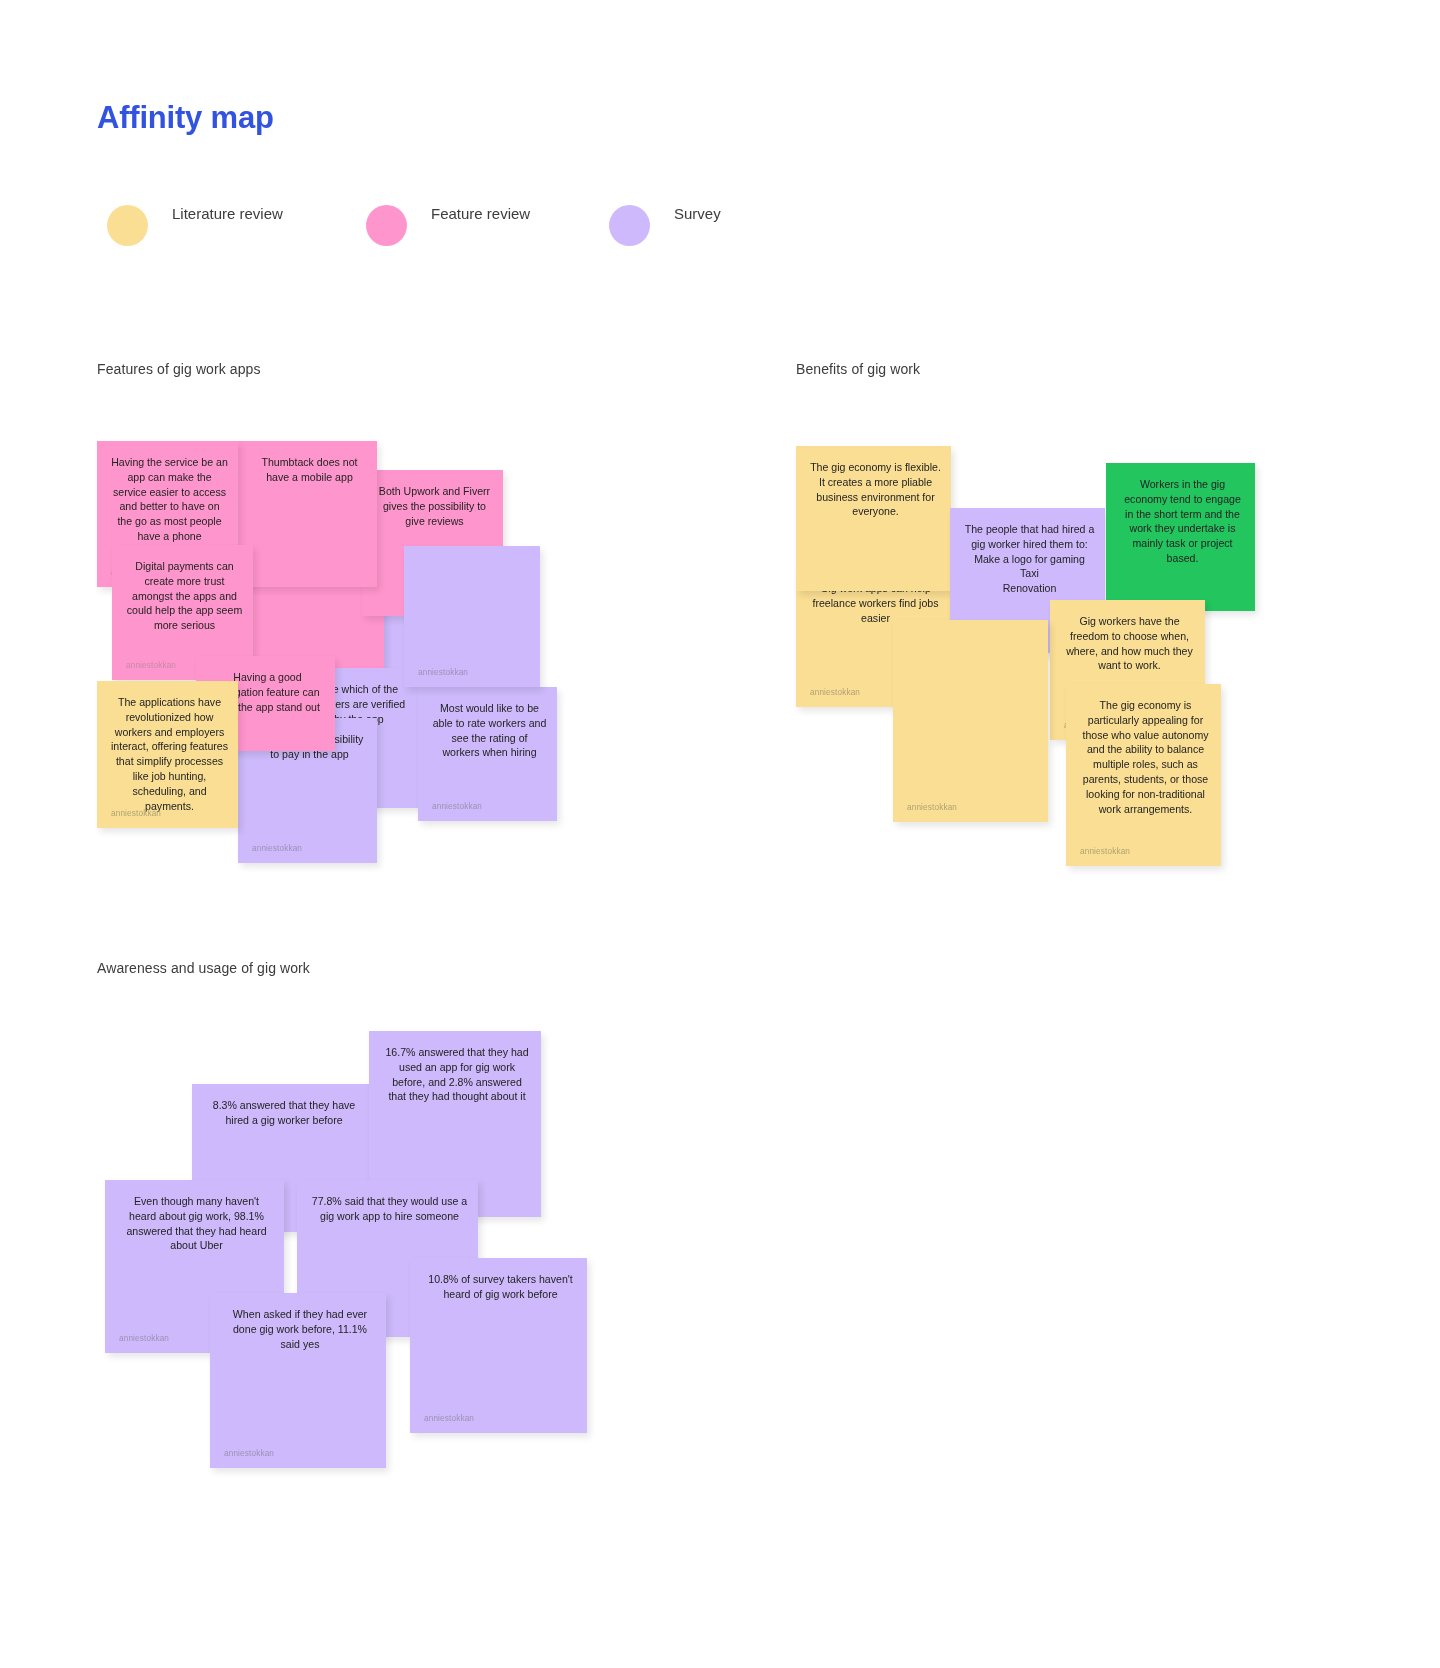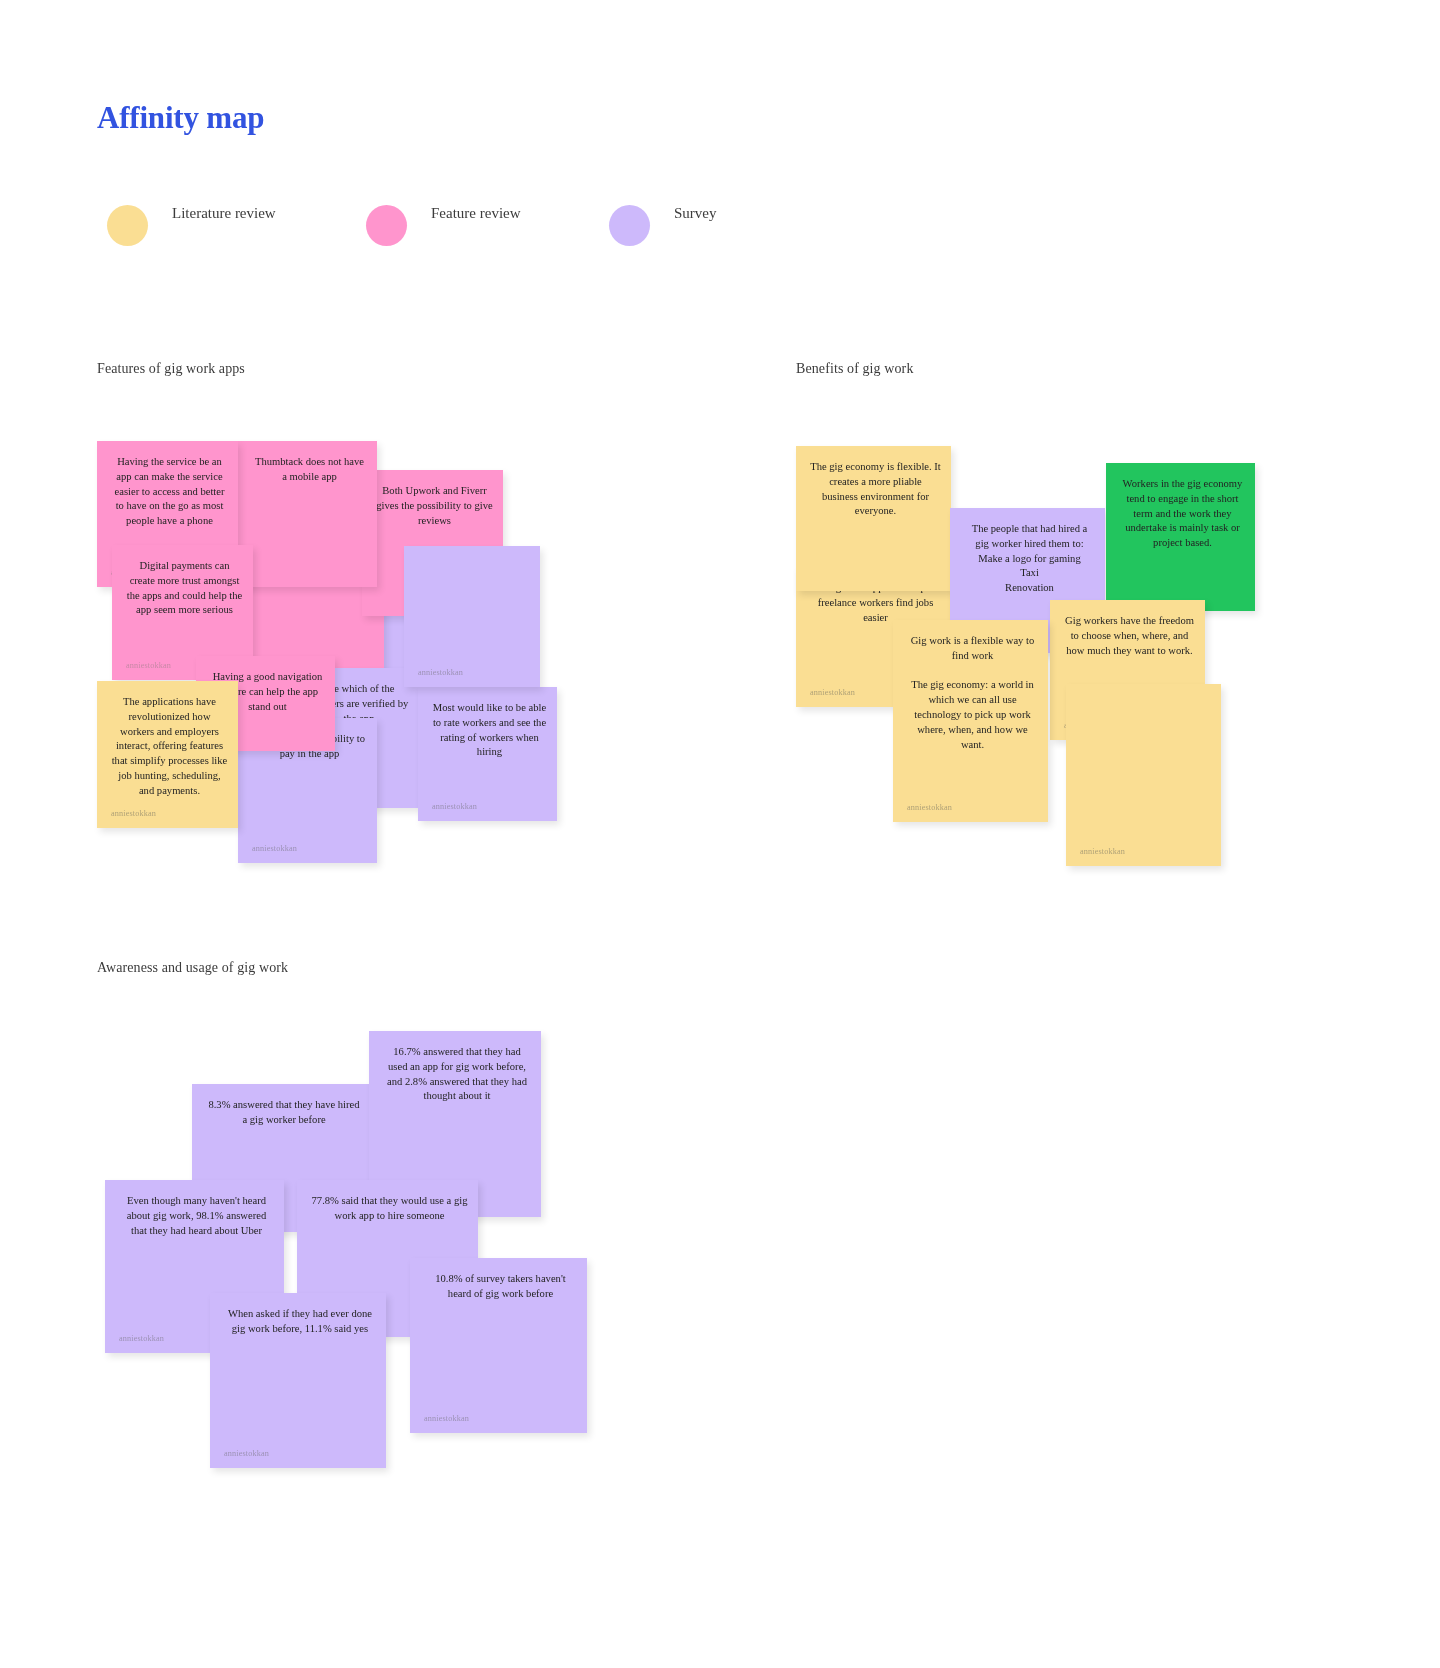--- a/index.html
+++ b/index.html
@@ -3,21 +3,21 @@
 <meta charset="utf-8">
 <style>
   * { box-sizing: border-box; margin: 0; padding: 0; }
   html, body {
     width: 1440px;
     height: 1668px;
     background: #ffffff;
     font-family: "Liberation Sans", sans-serif;
     overflow: hidden;
   }
-  .page { position: relative; width: 1440px; height: 1312px; font-family: Liberation Serif, serif; }
+  .page { position: relative; width: 1440px; height: 1312px; }
 
   .page-title {
     position: absolute;
     left: 97px; top: 100px;
     font-size: 31px;
     font-weight: bold;
     color: #3253E0;
     letter-spacing: -0.2px;
   }
 
@@ -159,26 +159,24 @@
       </div>
       <div class="note yellow" style="left: 796px; top: 567px; width: 155px; height: 140px; background: rgb(250, 222, 147); z-index: 22;">
         <div class="note-text">Gig work apps can help freelance workers find jobs easier</div>
         <div class="note-author">anniestokkan</div>
       </div>
       <div class="note yellow" style="left: 1050px; top: 600px; width: 155px; height: 140px; background: rgb(250, 222, 147); z-index: 26;">
         <div class="note-text">Gig workers have the freedom to choose when, where, and how much they want to work.</div>
         <div class="note-author">anniestokkan</div>
       </div>
       <div class="note yellow" style="left: 893px; top: 620px; width: 155px; height: 202px; background: rgb(250, 222, 147); z-index: 27;">
-        <div class="note-text">Gig work is a flexible way to find work
-
-The gig economy: a world in which we can all use technology to pick up work where, when, and how we want.</div>
         <div class="note-author">anniestokkan</div>
       </div>
       <div class="note yellow" style="left: 1066px; top: 684px; width: 155px; height: 182px; background: rgb(250, 222, 147); z-index: 28;">
+        <div class="note-text">The gig economy is particularly appealing for those who value autonomy and the ability to balance multiple roles, such as parents, students, or those looking for non-traditional work arrangements.</div>
         <div class="note-author">anniestokkan</div>
       </div>
       <div class="note purple" style="left: 369px; top: 1031px; width: 172px; height: 186px; background: rgb(205, 185, 251); z-index: 43;">
         <div class="note-text">16.7% answered that they had used an app for gig work before, and 2.8% answered that they had thought about it</div>
       </div>
       <div class="note purple" style="left: 192px; top: 1084px; width: 180px; height: 148px; background: rgb(205, 185, 251); z-index: 42;">
         <div class="note-text">8.3% answered that they have hired a gig worker before</div>
       </div>
       <div class="note purple" style="left: 105px; top: 1180px; width: 179px; height: 173px; background: rgb(205, 185, 251); z-index: 45;">
         <div class="note-text">Even though many haven't heard about gig work, 98.1% answered that they had heard about Uber</div>

